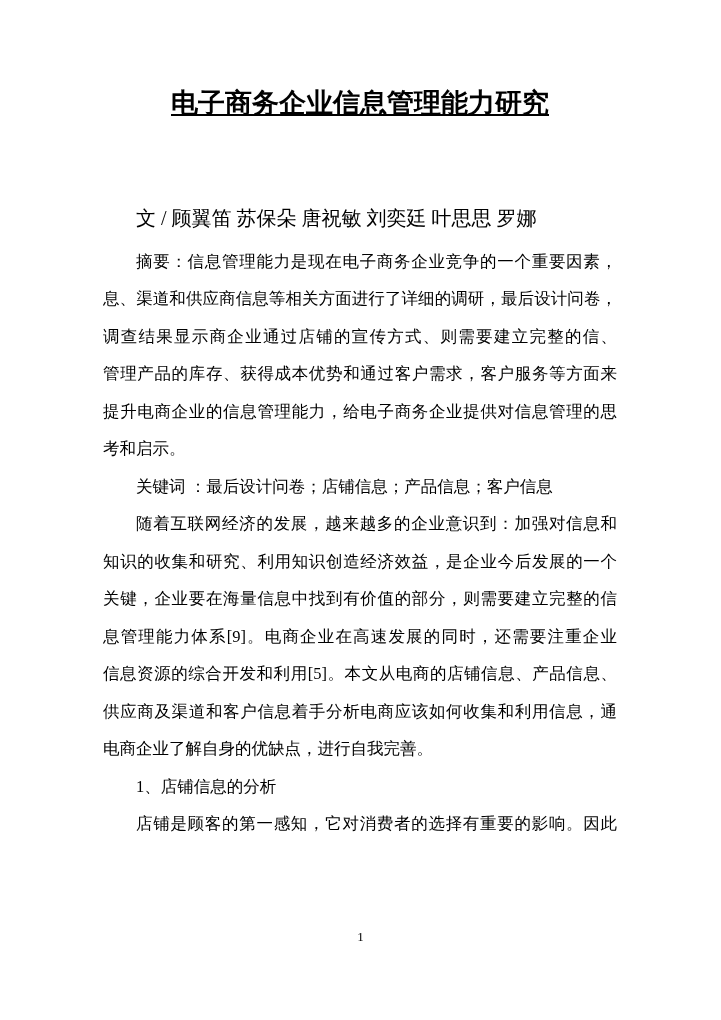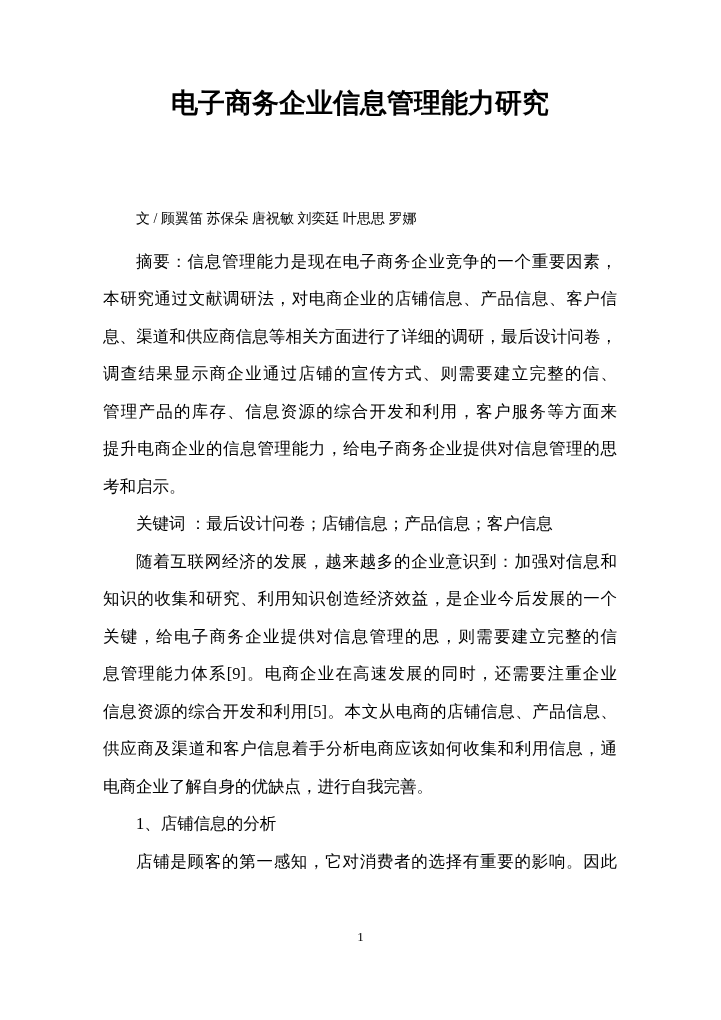--- a/index.html
+++ b/index.html
@@ -26,25 +26,26 @@
     top: 0;
     width: 514px;
   }
   .title {
     margin: 86px 0 0 0;
     font-size: 27px;
     line-height: 34px;
     font-weight: bold;
     text-align: center;
     letter-spacing: 0px;
+    text-decoration: underline;
   }
   .byline {
     margin-top: 80px;
     padding-left: 33px;
-    font-size: 14px;
+    font-size: 20px;
     line-height: 37.5px;
     text-align: left;
   }
   .paras {
     margin-top: 5px;
   }
   .para {
     margin: 0;
   }
   .line {
@@ -72,34 +73,33 @@
 </head>
 <body>
 
 <div class="page">
   <div class="content">
     <h1 class="title">电子商务企业信息管理能力研究</h1>
     <div class="byline">文 / 顾翼笛 苏保朵 唐祝敏 刘奕廷 叶思思 罗娜</div>
     <div class="paras" id="paragraphs">
         <div class="para">
           <div class="line indent">摘要：信息管理能力是现在电子商务企业竞争的一个重要因素，</div>
-          <div class="line">本研究通过文献调研法，对电商企业的店铺信息、产品信息、客户信</div>
           <div class="line">息、渠道和供应商信息等相关方面进行了详细的调研，最后设计问卷，</div>
           <div class="line">调查结果显示商企业通过店铺的宣传方式、则需要建立完整的信、</div>
-          <div class="line">管理产品的库存、信息资源的综合开发和利用，客户服务等方面来</div>
+          <div class="line">管理产品的库存、获得成本优势和通过客户需求，客户服务等方面来</div>
           <div class="line">提升电商企业的信息管理能力，给电子商务企业提供对信息管理的思</div>
           <div class="line no-stretch">考和启示。</div>
         </div>
         <div class="para">
           <div class="line indent no-stretch">关键词 ：最后设计问卷；店铺信息；产品信息；客户信息</div>
         </div>
         <div class="para">
           <div class="line indent">随着互联网经济的发展，越来越多的企业意识到：加强对信息和</div>
           <div class="line">知识的收集和研究、利用知识创造经济效益，是企业今后发展的一个</div>
-          <div class="line">关键，给电子商务企业提供对信息管理的思，则需要建立完整的信</div>
+          <div class="line">关键，企业要在海量信息中找到有价值的部分，则需要建立完整的信</div>
           <div class="line">息管理能力体系[9]。电商企业在高速发展的同时，还需要注重企业</div>
           <div class="line">信息资源的综合开发和利用[5]。本文从电商的店铺信息、产品信息、</div>
           <div class="line">供应商及渠道和客户信息着手分析电商应该如何收集和利用信息，通</div>
           <div class="line no-stretch">电商企业了解自身的优缺点，进行自我完善。</div>
         </div>
         <div class="para">
           <div class="line indent no-stretch">1、店铺信息的分析</div>
         </div>
         <div class="para">
           <div class="line indent">店铺是顾客的第一感知，它对消费者的选择有重要的影响。因此</div>

